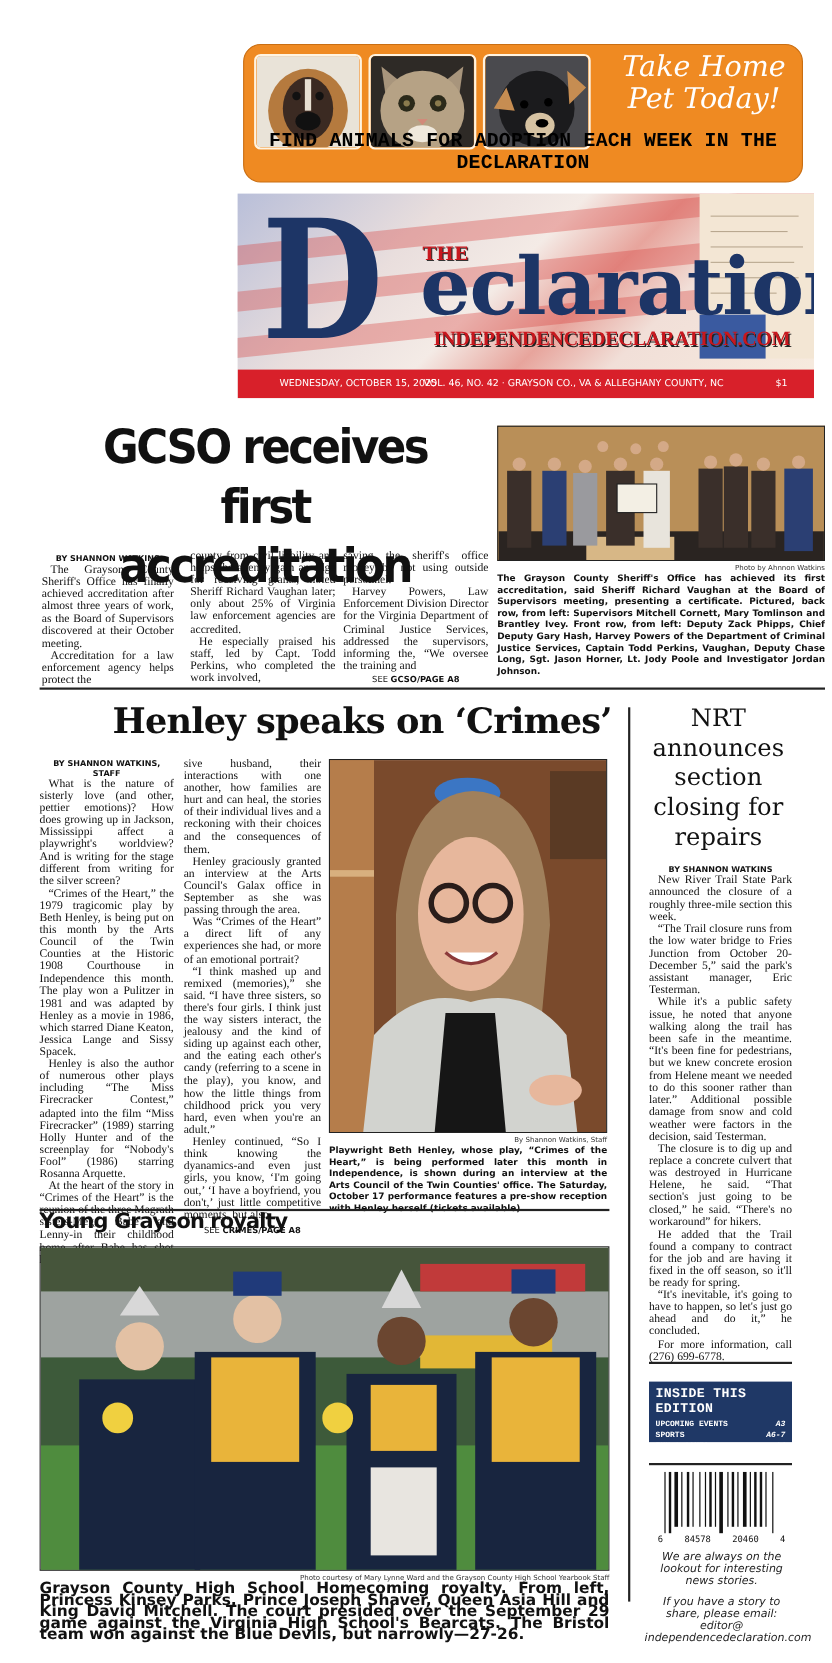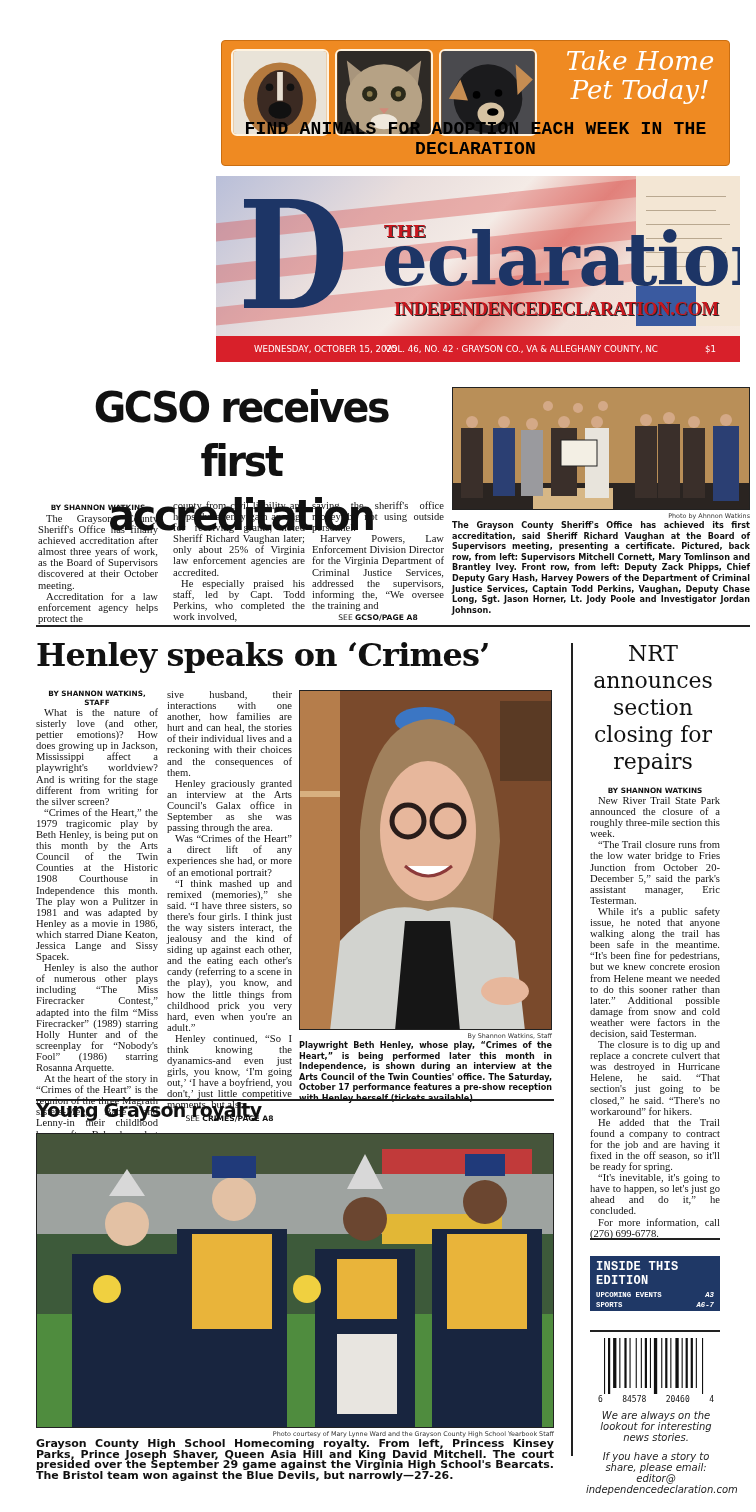--- a/index.html
+++ b/index.html
@@ -1,19 +1,19 @@
 <!DOCTYPE html>
 <html><head>
 <meta charset="utf-8">
 <style>
 *{box-sizing:border-box;margin:0;padding:0}
 body{width:756px;height:1512px;background:#fff;position:relative;overflow:hidden;font-family:"DejaVu Serif",serif;color:#111}
 .abs{position:absolute}
 
-.ad{left:221px;top:40px;width:509px;height:126px;background:#ef8a22;border-radius:4px;border:1px solid #c96e12}
+.ad{left:221px;top:40px;width:509px;height:126px;background:#ef8a22;border-radius:16px;border:1px solid #c96e12}
 .ad .pet{position:absolute;top:8px;width:98px;height:87px;border-radius:6px;border:2px solid #fff3e0;overflow:hidden}
 .ad .pet svg{width:100%;height:100%;display:block}
 .ad-slogan{position:absolute;left:333px;top:6px;width:170px;text-align:center;color:#fff;font-family:"DejaVu Serif",serif;font-style:italic;font-size:26px;line-height:29px}
 .ad-strip{position:absolute;left:0;right:0;bottom:6px;text-align:center;font-family:Liberation Mono, monospace;font-weight:bold;font-size:18px;color:#000000;letter-spacing:.2px}
 
 .mast{left:216px;top:176px;width:524px;height:186px;overflow:hidden;background:linear-gradient(135deg,#b9bfd9 0%,#e9dedd 28%,#f4ebe6 45%,#e7a49c 58%,#f1dfd8 70%,#f7ecdf 100%)}
 .mast .stripe{position:absolute;left:-20px;width:560px;height:18px;background:rgba(214,64,60,.35);transform:rotate(-6deg)}
 .mast .doc{position:absolute;right:0;top:0;width:104px;height:150px;background:#f3e6d4}
 .mast .docline{position:absolute;left:10px;height:1px;background:#b9a890}
 .mast .bigD{position:absolute;left:22px;top:4px;font-family:"DejaVu Serif",serif;font-weight:bold;font-size:150px;line-height:150px;color:#1d3566;transform:scaleX(.85);transform-origin:left}
@@ -27,21 +27,21 @@
 .byline{font-family:"DejaVu Sans",sans-serif;font-weight:bold;font-size:7.3px;text-align:center}
 .col{font-family:"Liberation Serif",serif;font-size:10.6px;line-height:11.1px;text-align:justify;hyphens:manual}
 .col p{text-indent:8px}
 .col p.ni{text-indent:0}
 .see{font-family:"DejaVu Sans",sans-serif;font-size:7.6px;text-align:center}
 .see b{font-weight:bold}
 .photo{overflow:hidden;border:1px solid #222}
 .credit{font-family:"DejaVu Sans",sans-serif;font-size:6.4px;text-align:right;color:#333}
 .caption{font-family:"DejaVu Sans",sans-serif;font-weight:bold;font-size:8.1px;line-height:10.6px;text-align:justify}
 .rule{height:1.5px;background:#222}
-.h2{font-family:"DejaVu Serif",serif;font-weight:bold;font-size:32px;letter-spacing:-.8px;text-align:left}
+.h2{font-family:"DejaVu Serif",serif;font-weight:bold;font-size:32px;letter-spacing:-.8px;text-align:right}
 .nrt-h{font-family:"DejaVu Serif",serif;font-size:22px;line-height:27px;text-align:center}
 .inside{background:#1f3866;color:#fff;font-family:Liberation Mono, monospace;font-weight:bold}
 .inside .t{font-size:12px;padding:4px 6px 2px;letter-spacing:.3px}
 .inside .r{display:flex;justify-content:space-between;font-size:7.3px;padding:0 6px;line-height:10px}
 .inside .r span:last-child{font-style:italic}
 .promo{font-family:"DejaVu Sans",sans-serif;font-style:italic;font-size:10px;line-height:11px;text-align:center;color:#222}
 .vrule{width:1.5px;background:#222}
 </style>
 </head>
 <body>
@@ -264,21 +264,21 @@
         <polygon points="72,62 90,35 108,62"></polygon>
         <polygon points="310,55 328,20 346,55"></polygon>
       </g>
     <g fill="#f0d040">
         <circle cx="70" cy="155" r="14"></circle>
         <circle cx="270" cy="155" r="14"></circle>
       </g>
   </svg>
 </div>
 <div class="abs credit" style="left:36px;top:1430px;width:518px">Photo courtesy of Mary Lynne Ward and the Grayson County High School Yearbook Staff</div>
-<div class="abs caption" style="left:36px;top:1439px;width:518px;font-size:11px">Grayson County High School Homecoming royalty. From left, Princess Kinsey Parks, Prince Joseph Shaver, Queen Asia Hill and King David Mitchell. The court presided over the September 29 game against the Virginia High School's Bearcats. The Bristol team won against the Blue Devils, but narrowly—27-26.</div>
+<div class="abs caption" style="left:36px;top:1439px;width:518px;font-size:14px">Grayson County High School Homecoming royalty. From left, Princess Kinsey Parks, Prince Joseph Shaver, Queen Asia Hill and King David Mitchell. The court presided over the September 29 game against the Virginia High School's Bearcats. The Bristol team won against the Blue Devils, but narrowly—27-26.</div>
 
 <div class="abs vrule" style="left:571px;top:643px;height:813px"></div>
 <div class="abs nrt-h" style="left:585px;top:640px;width:136px">
   <div>NRT</div>
     <div>announces</div>
     <div>section</div>
     <div>closing for</div>
     <div>repairs</div>
 </div>
 <div class="abs" style="left:590px;top:786px;width:130px">

